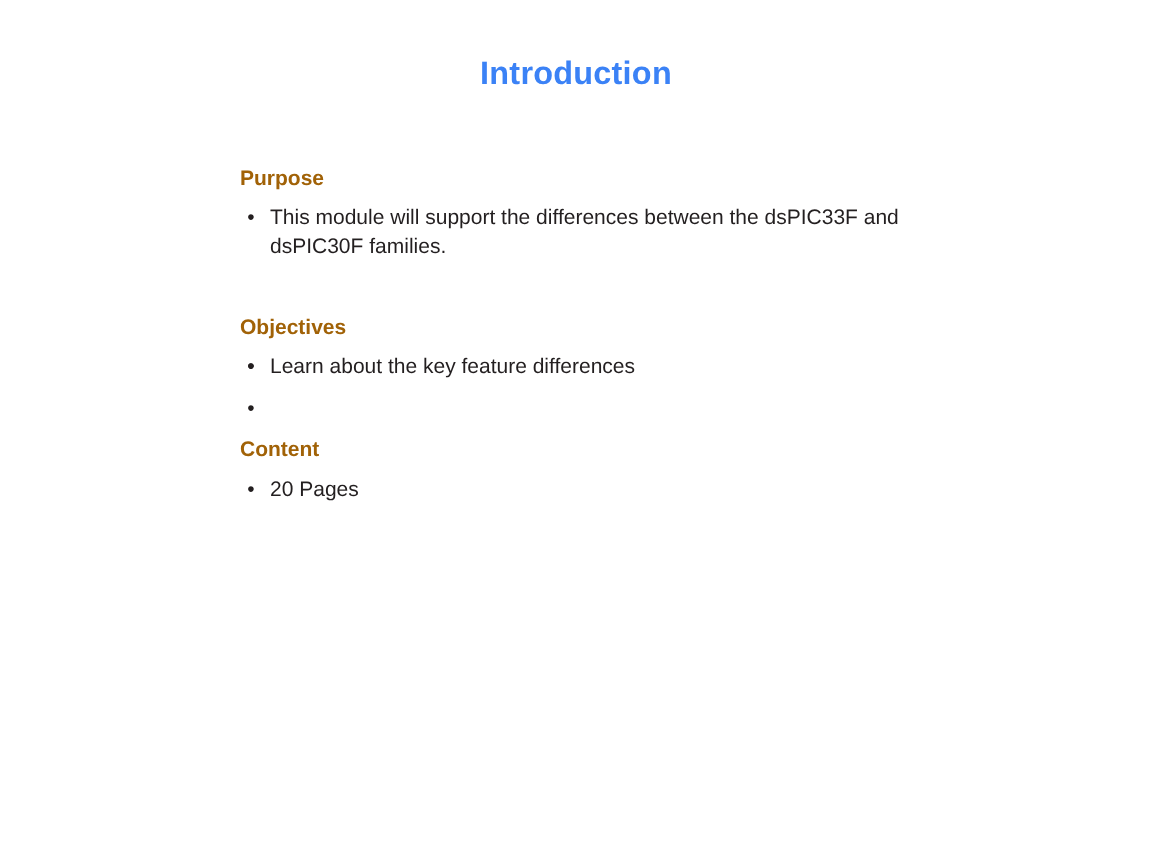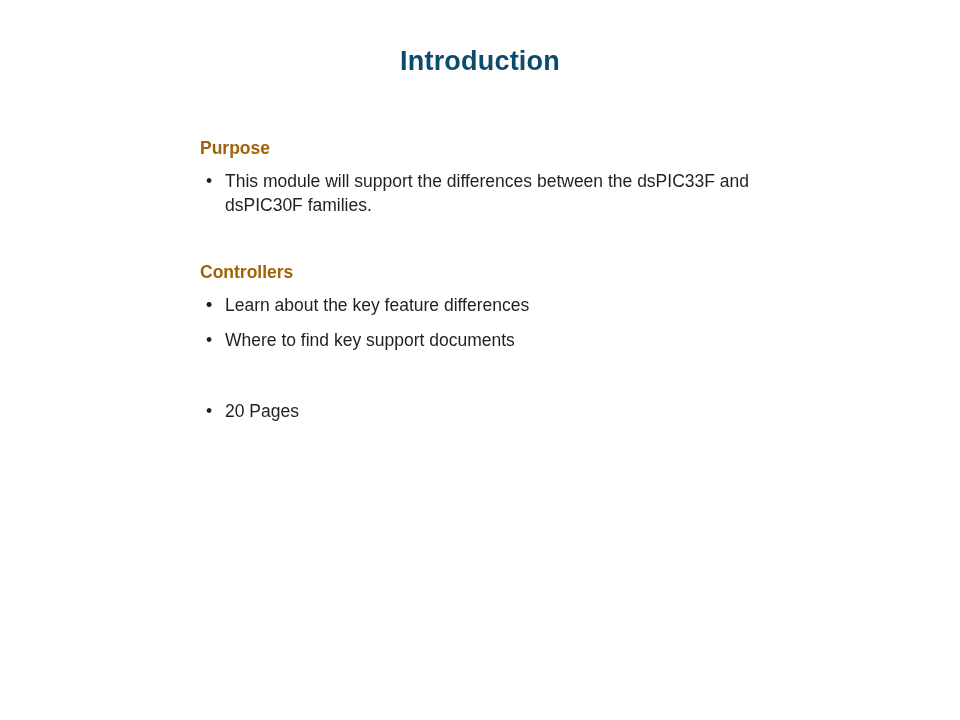--- a/index.html
+++ b/index.html
@@ -21,21 +21,21 @@
     box-sizing: border-box;
   }
   .slide-title {
     position: absolute;
     top: 46px;
     left: 0;
     width: 960px;
     text-align: center;
     font-size: 27px;
     font-weight: bold;
-    color: #0c4a6e;
+    color: #3b82f6;
     letter-spacing: 0.2px;
   }
   .body-area {
     position: absolute;
     top: 138px;
     left: 200px;
     width: 600px;
   }
   .section-heading {
     font-size: 17.5px;
@@ -84,39 +84,39 @@
         <li class="bullet-item">
           <span class="dot">•</span>
           <span>This module will support the differences between the dsPIC33F and dsPIC30F families.</span>
         </li>
       </ul>
     </div>
 
     <div class="gap-1"></div>
 
     <div class="section section-objectives">
-      <div class="section-heading">Controllers</div>
+      <div class="section-heading">Objectives</div>
       <ul class="bullet-list">
         <li class="bullet-item">
           <span class="dot">•</span>
         </li>
         <li class="bullet-item">
           <span class="dot">•</span>
           <span>Learn about the key feature differences</span>
         </li>
         <li class="bullet-item">
           <span class="dot">•</span>
-          <span>Where to find key support documents</span>
         </li>
       </ul>
     </div>
 
     <div class="gap-2"></div>
 
     <div class="section section-content">
+      <div class="section-heading">Content</div>
       <ul class="bullet-list">
         <li class="bullet-item">
           <span class="dot">•</span>
           <span>20 Pages</span>
         </li>
       </ul>
     </div>
 
   </div>
 </div>

